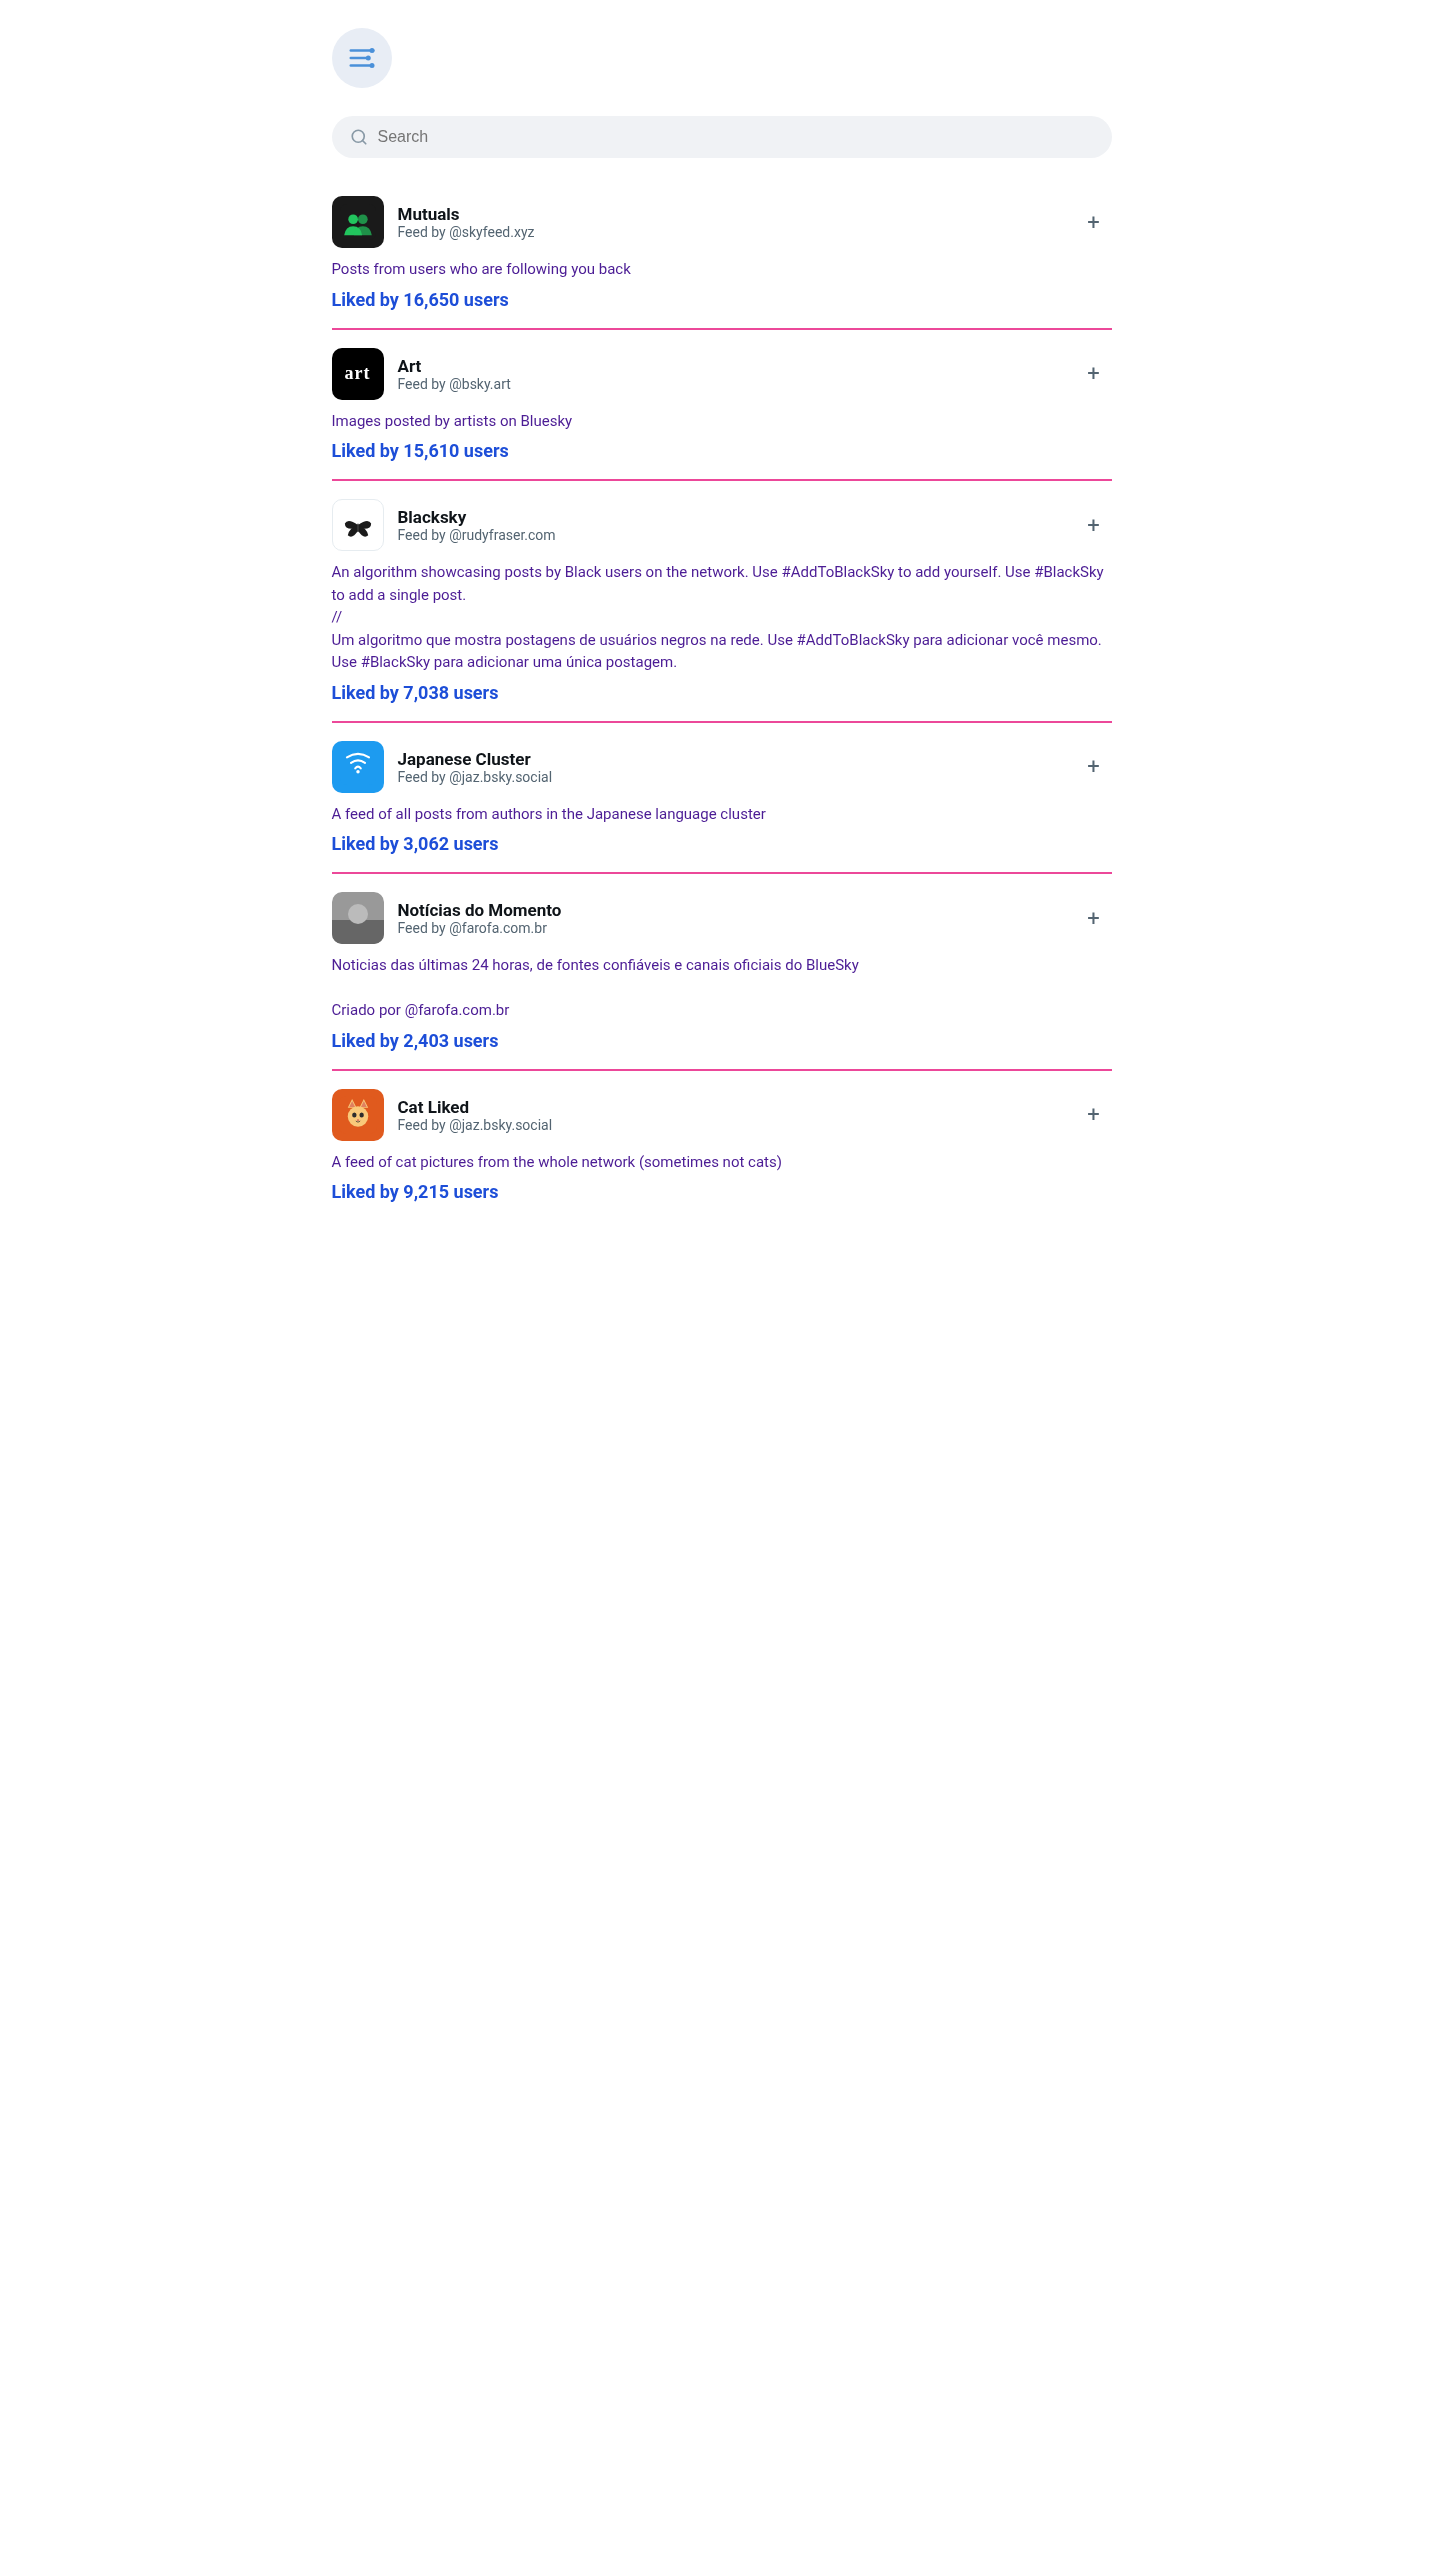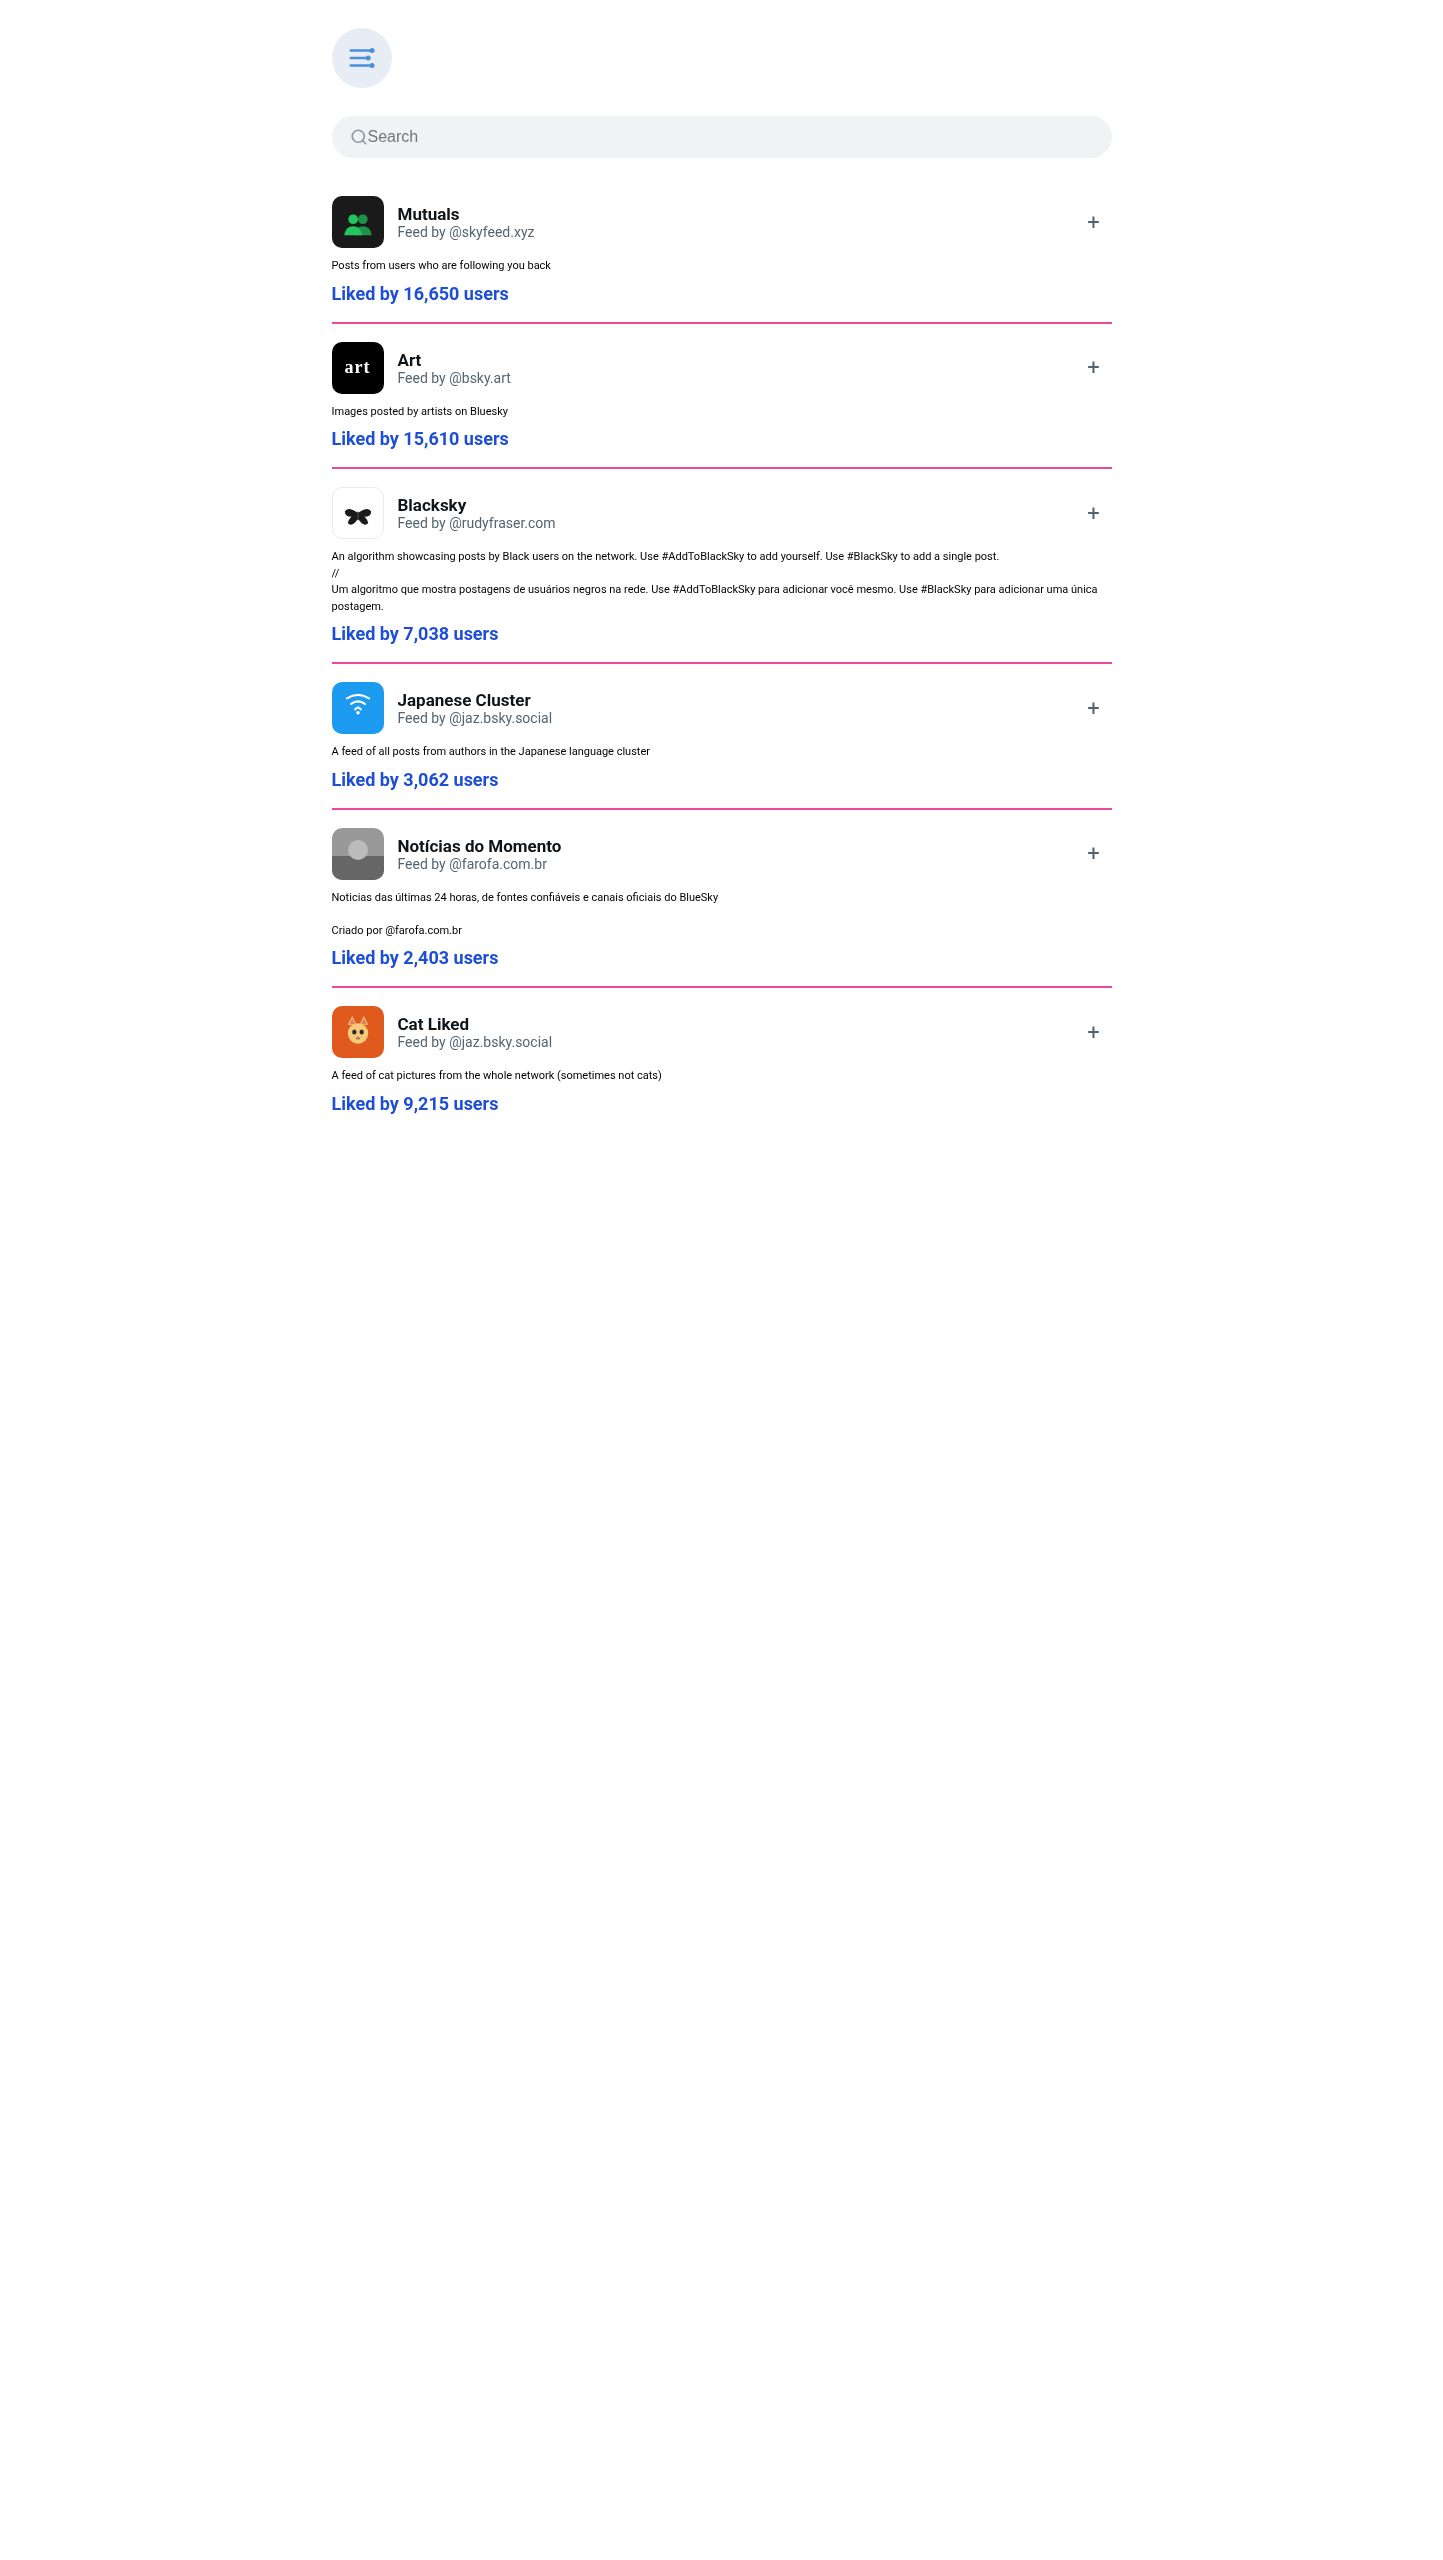--- a/index.html
+++ b/index.html
@@ -58,21 +58,21 @@
       line-height: 1.5;
     }
 
     .search-bar-wrap {
       padding: 8px 20px 20px 20px;
     }
 
     .search-bar {
       display: flex;
       align-items: center;
-      gap: 0;
+      gap: 10px;
       background: #f0f2f5;
       border-radius: 30px;
       padding: 12px 18px;
     }
 
     .search-icon {
       color: #8899a6;
       flex-shrink: 0;
     }
 
@@ -161,22 +161,22 @@
       display: flex;
       align-items: center;
       justify-content: center;
       cursor: pointer;
       color: #536471;
       font-size: 22px;
       flex-shrink: 0;
     }
 
     .feed-description {
-      font-size: 11px;
-      color: #000000;
+      font-size: 15px;
+      color: #4c1d95;
       line-height: 1.5;
       margin-bottom: 8px;
       margin-top: 9px;
     }
 
     .feed-likes {
       font-size: 18px;
       color: #1d4ed8;
       font-weight: 700;
     }

